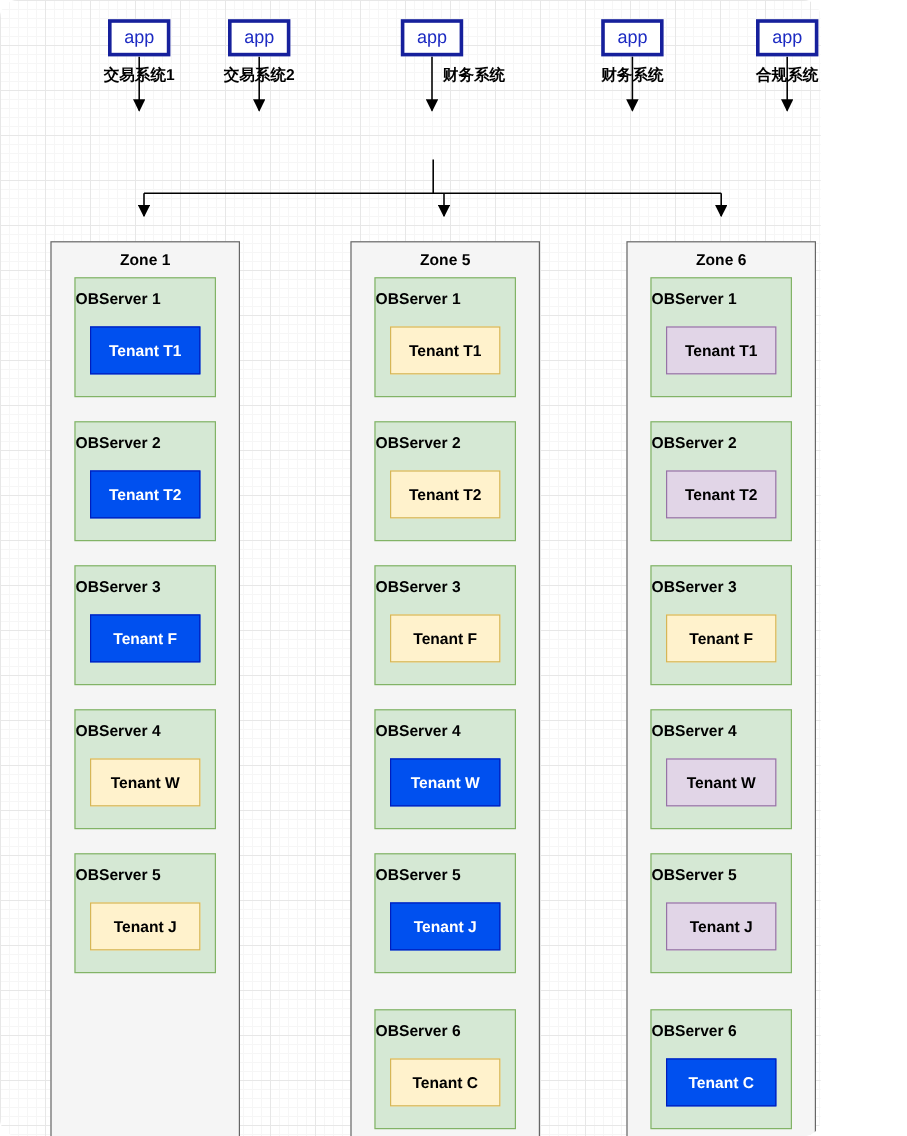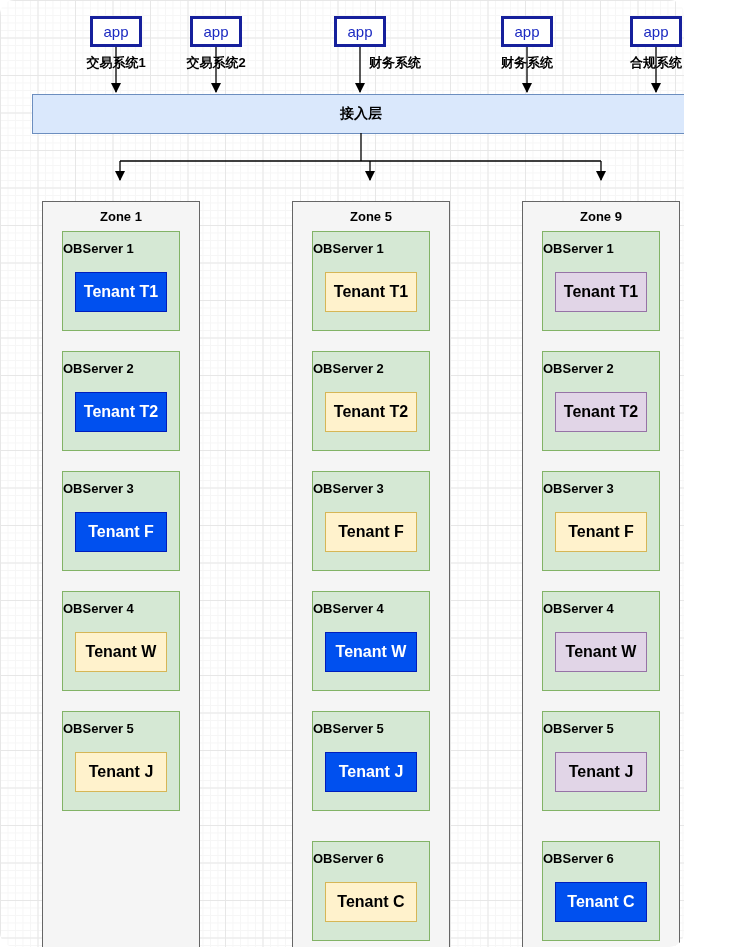--- a/index.html
+++ b/index.html
@@ -42,21 +42,21 @@
   .server{
     position:absolute;left:19px;width:118px;height:100px;box-sizing:border-box;
   }
   .server-title{
     position:absolute;left:0;top:9px;width:100%;text-align:left;
     font-size:13px;font-weight:bold;color:#000;
   }
   .tenant{
     position:absolute;left:12px;top:40px;width:92px;height:40px;box-sizing:border-box;
     display:flex;align-items:center;justify-content:center;
-    font-size:16px;font-weight:bold;
+    font-size:13px;font-weight:bold;
   }
 </style>
 </head>
 <body>
 
 <div class="canvas">
 
   <svg class="connectors" id="connectors" viewBox="0 0 756 947" xmlns="http://www.w3.org/2000/svg">
     <defs>
       <marker id="arr" viewBox="0 0 10 10" refX="9" refY="5" markerWidth="8" markerHeight="8" orient="auto">
@@ -81,23 +81,20 @@
       <div class="app-box" style="left: 190px;">app</div>
       <div class="app-label" style="left: 156px;">交易系统2</div>
       <div class="app-box" style="left: 334px;">app</div>
       <div class="app-label" style="left: 300px; padding-left: 35px;">财务系统</div>
       <div class="app-box" style="left: 501px;">app</div>
       <div class="app-label" style="left: 467px;">财务系统</div>
       <div class="app-box" style="left: 630px;">app</div>
       <div class="app-label" style="left: 596px;">合规系统</div>
     </div>
 
-  <div class="access-layer" style="background: rgb(218, 232, 252); border: 1px solid rgb(108, 142, 191);">
-    <span>接入层</span>
-  </div>
 
   <div class="layer" id="zones">
       <div class="zone" style="left: 42px; background: rgb(245, 245, 245); border: 1px solid rgb(102, 102, 102);">
         <div class="zone-title">Zone 1</div>
         <div class="server" style="top: 29px; background: rgb(213, 232, 212); border: 1px solid rgb(130, 179, 102);">
           <div class="server-title">OBServer 1</div>
           <div class="tenant" style="background: rgb(0, 80, 239); border: 1px solid rgb(0, 29, 188); color: rgb(255, 255, 255);">Tenant T1</div>
         </div>
         <div class="server" style="top: 149px; background: rgb(213, 232, 212); border: 1px solid rgb(130, 179, 102);">
           <div class="server-title">OBServer 2</div>
@@ -137,21 +134,21 @@
         <div class="server" style="top: 509px; background: rgb(213, 232, 212); border: 1px solid rgb(130, 179, 102);">
           <div class="server-title">OBServer 5</div>
           <div class="tenant" style="background: rgb(0, 80, 239); border: 1px solid rgb(0, 29, 188); color: rgb(255, 255, 255);">Tenant J</div>
         </div>
         <div class="server" style="top: 639px; background: rgb(213, 232, 212); border: 1px solid rgb(130, 179, 102);">
           <div class="server-title">OBServer 6</div>
           <div class="tenant" style="background: rgb(255, 242, 204); border: 1px solid rgb(214, 182, 86); color: rgb(0, 0, 0);">Tenant C</div>
         </div>
       </div>
       <div class="zone" style="left: 522px; background: rgb(245, 245, 245); border: 1px solid rgb(102, 102, 102);">
-        <div class="zone-title">Zone 9</div>
+        <div class="zone-title">Zone 6</div>
         <div class="server" style="top: 29px; background: rgb(213, 232, 212); border: 1px solid rgb(130, 179, 102);">
           <div class="server-title">OBServer 1</div>
           <div class="tenant" style="background: rgb(225, 213, 231); border: 1px solid rgb(150, 115, 166); color: rgb(0, 0, 0);">Tenant T1</div>
         </div>
         <div class="server" style="top: 149px; background: rgb(213, 232, 212); border: 1px solid rgb(130, 179, 102);">
           <div class="server-title">OBServer 2</div>
           <div class="tenant" style="background: rgb(225, 213, 231); border: 1px solid rgb(150, 115, 166); color: rgb(0, 0, 0);">Tenant T2</div>
         </div>
         <div class="server" style="top: 269px; background: rgb(213, 232, 212); border: 1px solid rgb(130, 179, 102);">
           <div class="server-title">OBServer 3</div>

